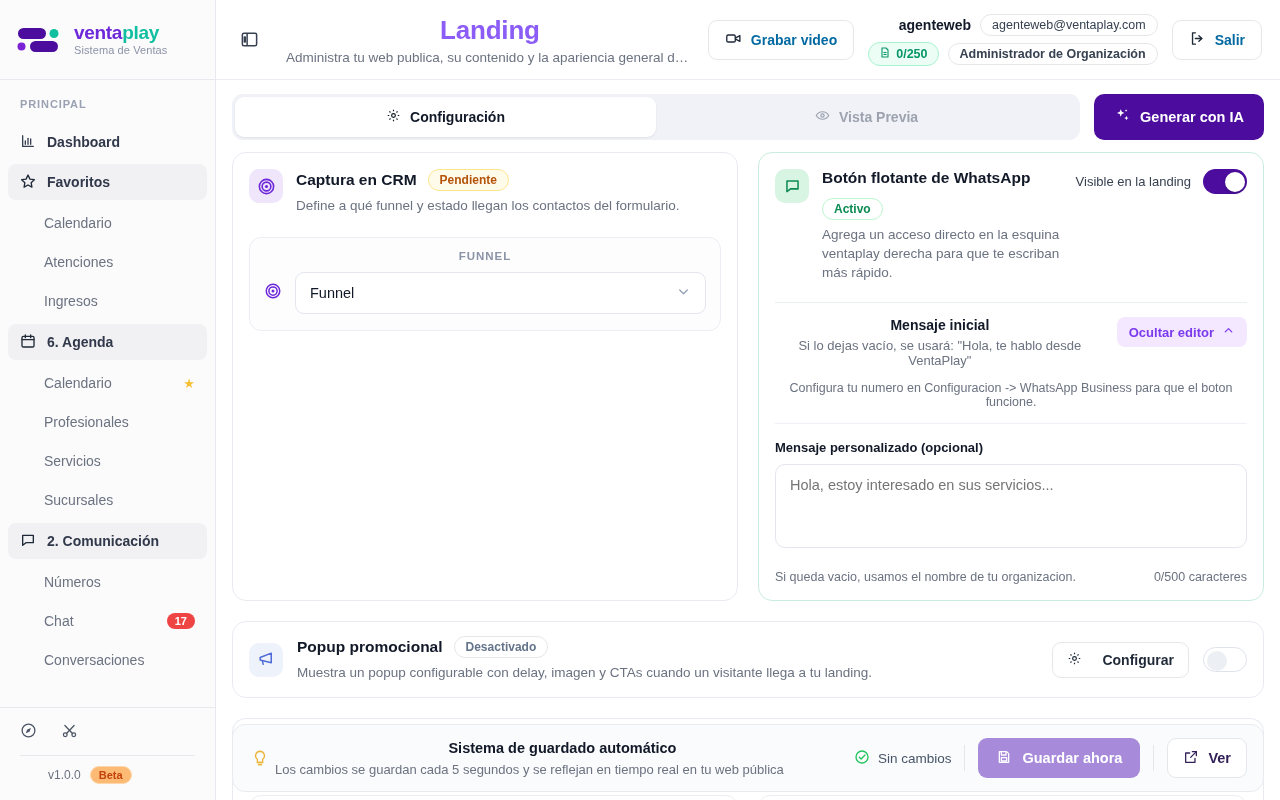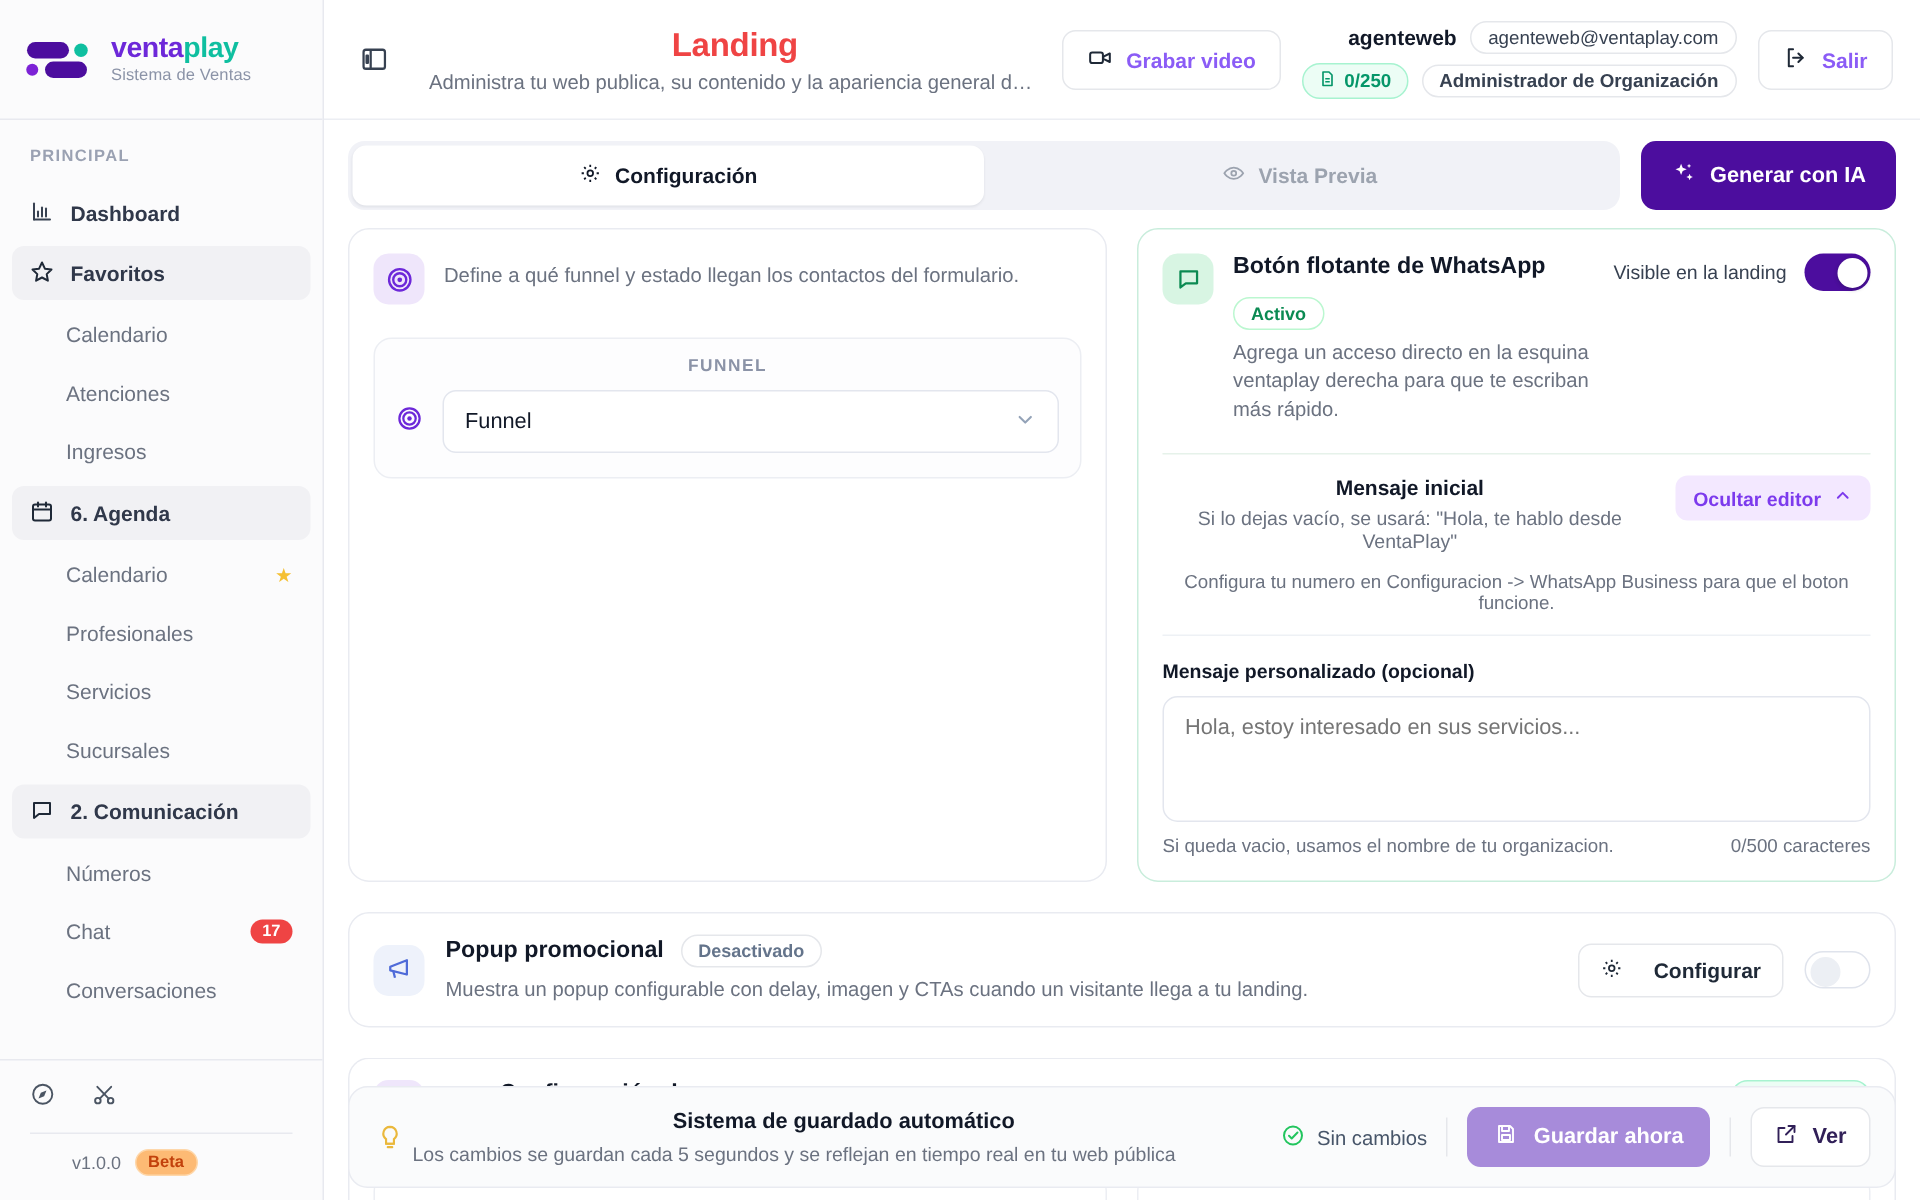--- a/index.html
+++ b/index.html
@@ -77,30 +77,30 @@
   .topbar {
     height: 80px; border-bottom: 1px solid #eceef3;
     display: flex; align-items: center; padding: 0 18px; gap: 14px;
   }
   .panel-toggle {
     width: 30px; height: 30px; flex: 0 0 30px;
     display: flex; align-items: center; justify-content: center;
     border-radius: 6px; cursor: pointer; color: #374151;
   }
   .title-wrap { flex: 1 1 auto; text-align: center; min-width: 0; padding-left: 8px; }
-  .page-title { font-size: 22px; font-weight: 700; color: #ef4444; letter-spacing: -.2px; }
+  .page-title { font-size: 26px; font-weight: 700; color: #8b5cf6; letter-spacing: -.2px; }
   .page-sub {
     font-size: 13.5px; color: #6b7280; margin-top: 4px;
     white-space: nowrap; overflow: hidden; text-overflow: ellipsis;
   }
   .btn-outline {
     display: inline-flex; align-items: center; gap: 9px;
     height: 40px; padding: 0 16px;
     background: #fff; border: 1px solid #e5e7eb; border-radius: 9px;
-    font-size: 14px; font-weight: 700; color: #8b5cf6; cursor: pointer;
+    font-size: 14px; font-weight: 700; color: #0369a1; cursor: pointer;
     white-space: nowrap;
   }
   .user-block { display: flex; flex-direction: column; gap: 6px; align-items: flex-end; }
   .user-row { display: flex; align-items: center; gap: 9px; }
   .user-name { font-size: 14px; font-weight: 700; color: #111827; }
   .pill {
     border: 1px solid #e5e7eb; border-radius: 14px;
     padding: 3px 11px; font-size: 12.5px; color: #374151; background: #fff;
     white-space: nowrap;
   }
@@ -222,21 +222,21 @@
   .field-label { font-size: 13px; font-weight: 700; color: #111827; margin: 16px 0 9px 0; }
   .textarea {
     width: 100%; height: 84px;
     border: 1px solid #e3e6ee; border-radius: 10px;
     background: #fff; padding: 12px 14px;
     font-family: "Liberation Sans", sans-serif; font-size: 14.5px; color: #94a3b8;
     resize: none;
   }
   .ta-foot {
     display: flex; justify-content: space-between; align-items: center;
-    margin-top: 4px; font-size: 12.5px; color: #6b7280;
+    margin-top: 18px; font-size: 12.5px; color: #6b7280;
   }
 
   
   .row-card {
     margin-top: 20px; background: #fff; border: 1px solid #e9ebf1;
     border-radius: 14px; padding: 14px 16px;
     display: flex; align-items: center; gap: 14px;
   }
   .row-card .head-text { flex: 1 1 auto; }
   .row-right { display: flex; align-items: center; gap: 14px; flex: 0 0 auto; }
@@ -509,20 +509,24 @@
         <section class="card crm">
           <div class="card-head">
             <div class="sq-icon sq-purple">
               <svg width="19" height="19" viewBox="0 0 24 24" fill="none" stroke="#6d28d9" stroke-width="2">
                 <circle cx="12" cy="12" r="9"></circle>
                     <circle cx="12" cy="12" r="5.5"></circle>
                     <circle cx="12" cy="12" r="2" fill="#6d28d9" stroke="none"></circle>
               </svg>
             </div>
             <div class="head-text">
+              <div class="ct-row">
+                <span class="card-title">Captura en CRM</span>
+                <span class="badge badge-amber">Pendiente</span>
+              </div>
               <div class="card-desc">Define a qué funnel y estado llegan los contactos del formulario.</div>
             </div>
           </div>
 
           <div class="inner-box">
             <div class="funnel-label">FUNNEL</div>
             <div class="funnel-row">
               <span>
                 <svg width="18" height="18" viewBox="0 0 24 24" fill="none" stroke="#6d28d9" stroke-width="2">
                   <circle cx="12" cy="12" r="9"></circle>

